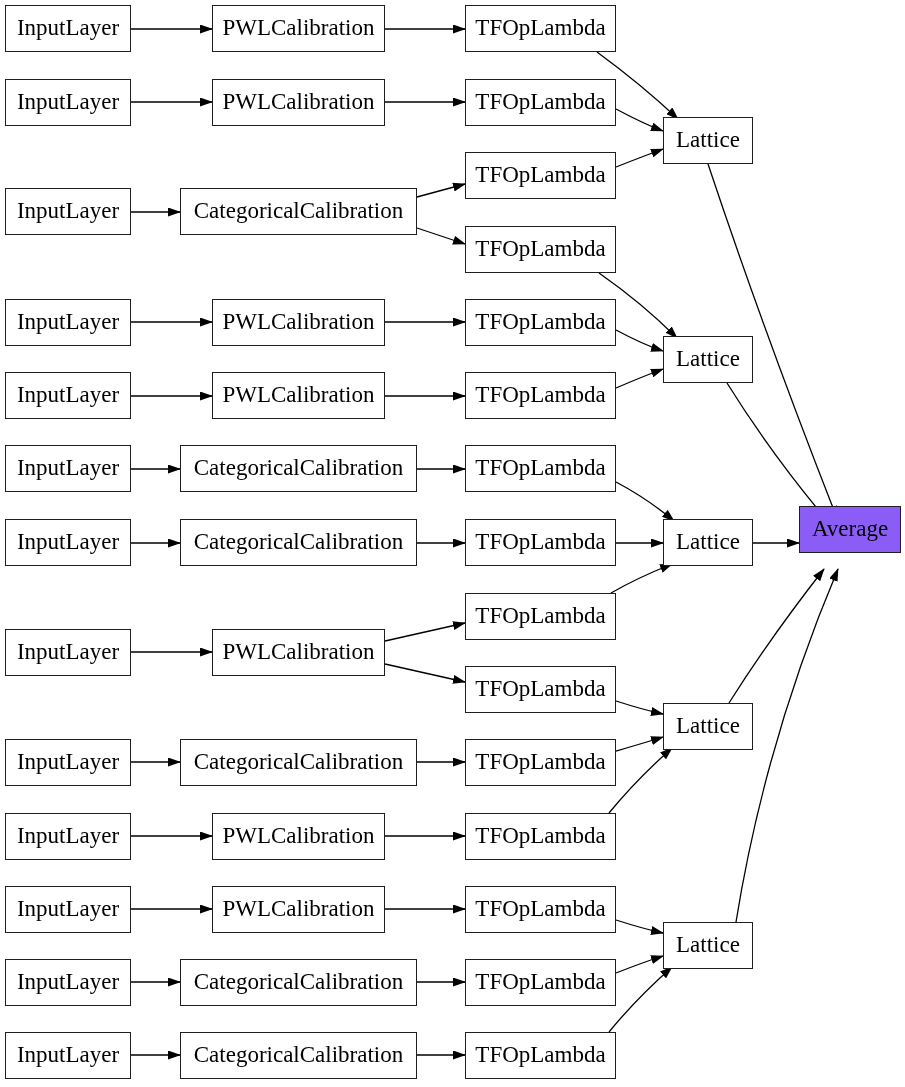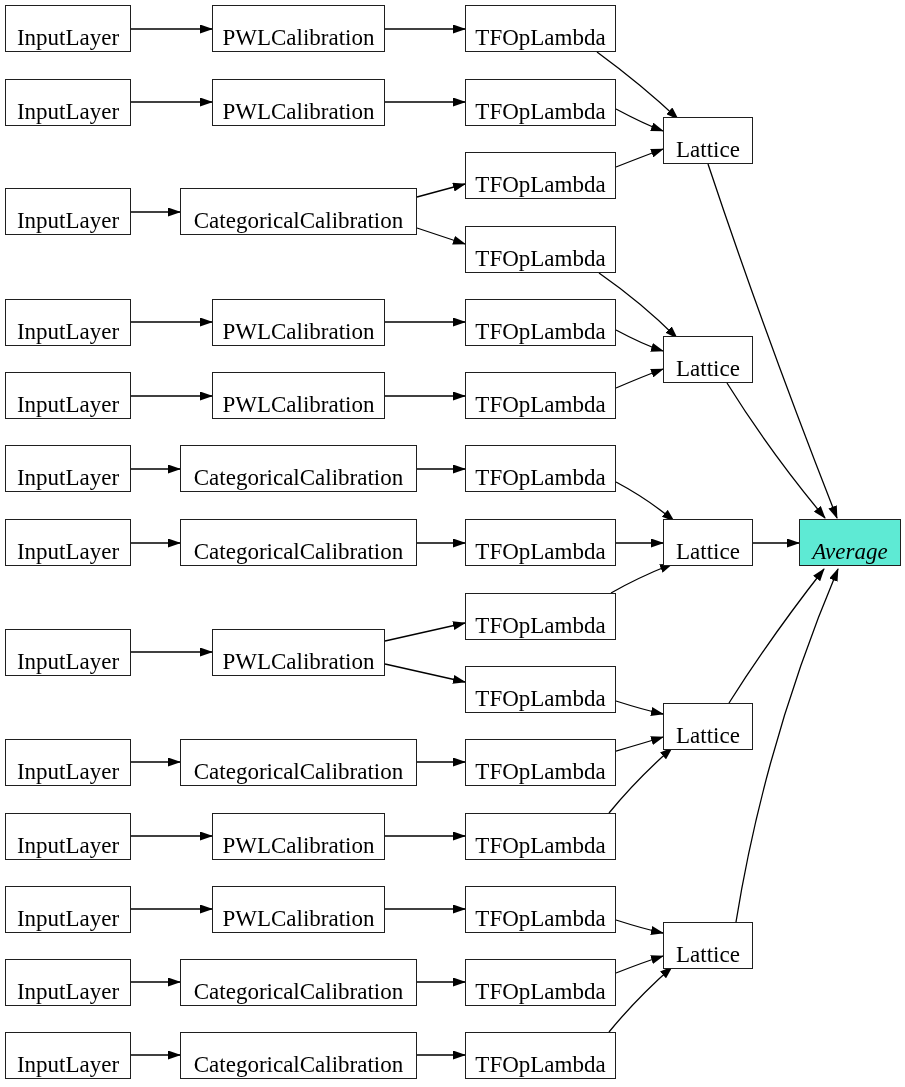--- a/index.html
+++ b/index.html
@@ -8,21 +8,21 @@
     overflow: hidden;
     font-family: "Liberation Serif", "DejaVu Serif", serif;
   }
   #edges-layer { position: absolute; left: 0; top: 0; }
   .node {
     position: absolute;
     box-sizing: border-box;
     background: #ffffff;
     border: 1.5px solid #1f1f1f;
     display: flex;
-    align-items: flex-end;
+    align-items: center;
     justify-content: center;
     z-index: 2;
   }
   .node span {
     font-size: 23px;
     color: #000000;
     white-space: nowrap;
     line-height: 1;
     padding-bottom: 2px;
   }
@@ -217,16 +217,16 @@
     </div>
     <div class="node" style="left: 663px; top: 519px; width: 90px; height: 47px; border-color: rgb(31, 31, 31); background: rgb(255, 255, 255);">
       <span style="color: rgb(0, 0, 0); font-size: 23px;">Lattice</span>
     </div>
     <div class="node" style="left: 663px; top: 703px; width: 90px; height: 47px; border-color: rgb(31, 31, 31); background: rgb(255, 255, 255);">
       <span style="color: rgb(0, 0, 0); font-size: 23px;">Lattice</span>
     </div>
     <div class="node" style="left: 663px; top: 922px; width: 90px; height: 47px; border-color: rgb(31, 31, 31); background: rgb(255, 255, 255);">
       <span style="color: rgb(0, 0, 0); font-size: 23px;">Lattice</span>
     </div>
-    <div class="node" style="left: 799px; top: 519px; width: 102px; height: 47px; border-color: rgb(31, 31, 31); background: #5eead4; font-style: italic;">
+    <div class="node" style="left: 799px; top: 506px; width: 102px; height: 47px; border-color: rgb(31, 31, 31); background: #8b5cf6;">
       <span style="color: rgb(0, 0, 0); font-size: 23px;">Average</span>
     </div>
   </div>
 
 </body></html>

